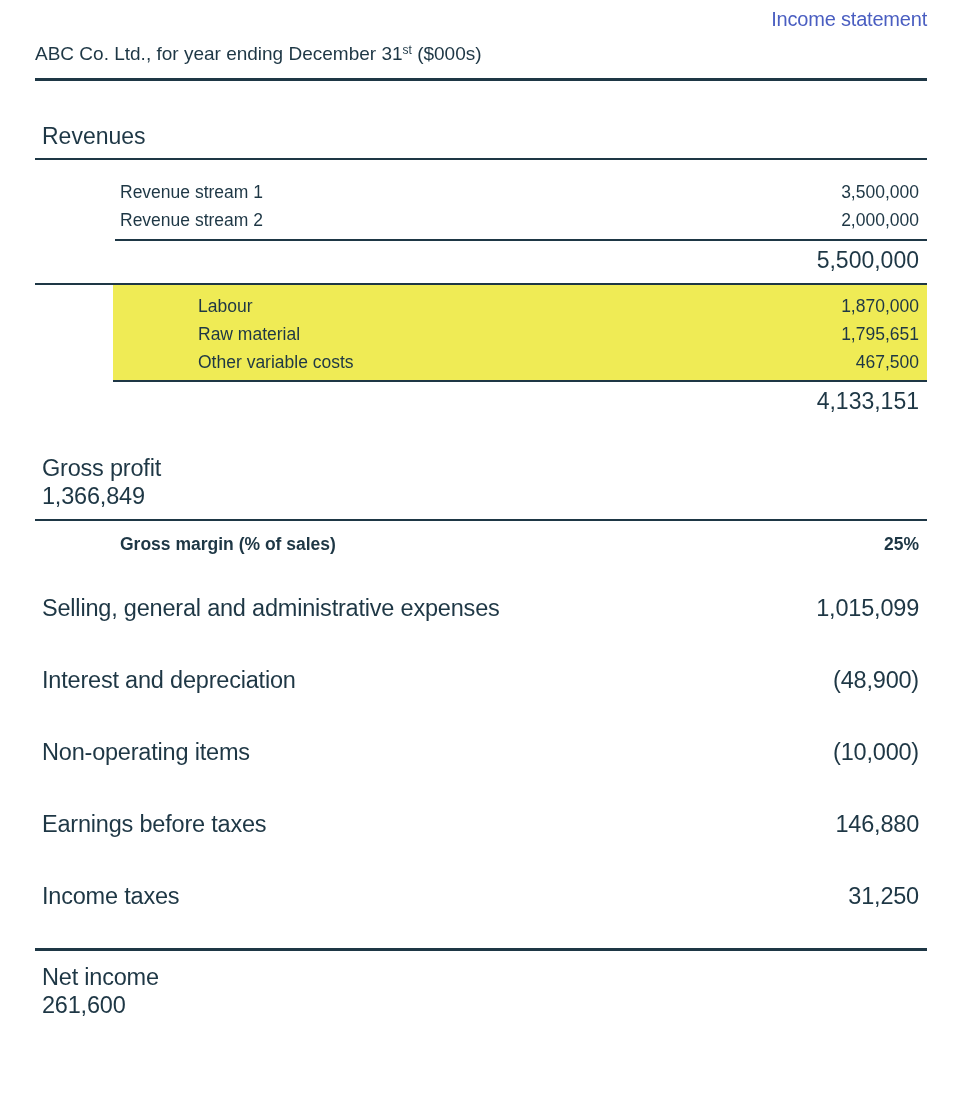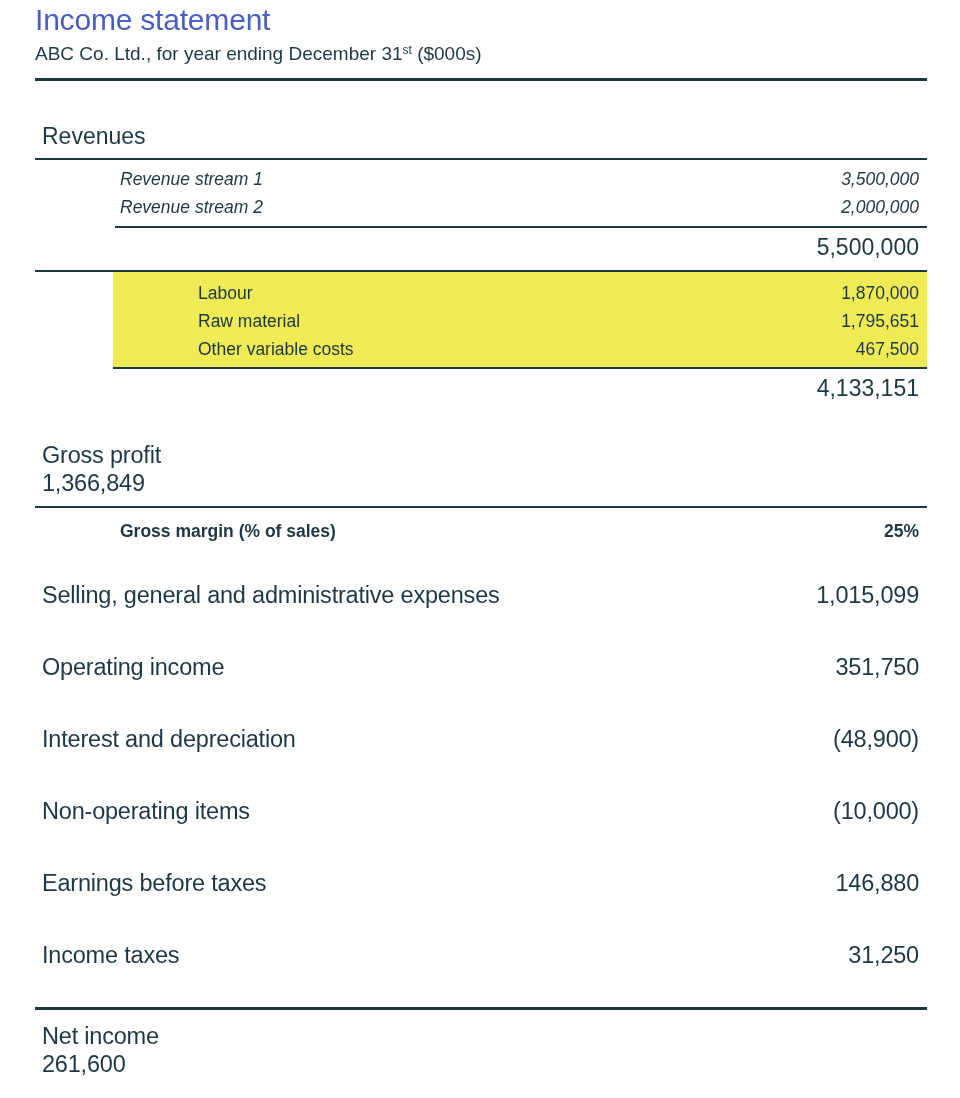--- a/index.html
+++ b/index.html
@@ -15,25 +15,26 @@
     overflow: hidden;
   }
   .page {
     margin-left: 35px;
     width: 892px;
   }
   
   .doc-title {
     margin: 0;
     padding-top: 3px;
-    font-size: 30px;
+    font-size: 20px;
     line-height: 33px;
     font-weight: 400;
     color: #4a5ec1;
     letter-spacing: -0.2px;
+    text-align: right;
   }
   .doc-subtitle {
     margin: 7px 0 0 0;
     font-size: 19px;
     line-height: 22px;
     font-weight: 400;
   }
   .doc-subtitle sup {
     font-size: 12px;
     line-height: 0;
@@ -52,21 +53,21 @@
   .bottom-rule { margin-top: 38px; }
   
   .section-header {
     margin: 40px 0 0 7px;
     font-size: 23px;
     line-height: 27px;
     font-weight: 400;
   }
   .section-header.first { margin-top: 42px; }
   
-  .rows-block { margin-top: 5px; font-style: italic; }
+  .rows-block { margin-top: 18px; }
   .sub-row {
     display: flex;
     justify-content: space-between;
     font-size: 17.5px;
     line-height: 28px;
     padding-left: 85px;
     padding-right: 8px;
   }
   .total-row {
     text-align: right;
@@ -153,24 +154,20 @@
       <span>Gross margin (% of sales)</span>
       <span>25%</span>
     </div>
   </section>
 
   <div class="main-row first-item">
     <span>Selling, general and administrative expenses</span>
     <span>1,015,099</span>
   </div>
   <div class="main-row">
-    <span>Operating income</span>
-    <span>351,750</span>
-  </div>
-  <div class="main-row">
     <span>Interest and depreciation</span>
     <span>(48,900)</span>
   </div>
   <div class="main-row">
     <span>Non-operating items</span>
     <span>(10,000)</span>
   </div>
   <div class="main-row">
     <span>Earnings before taxes</span>
     <span>146,880</span>

